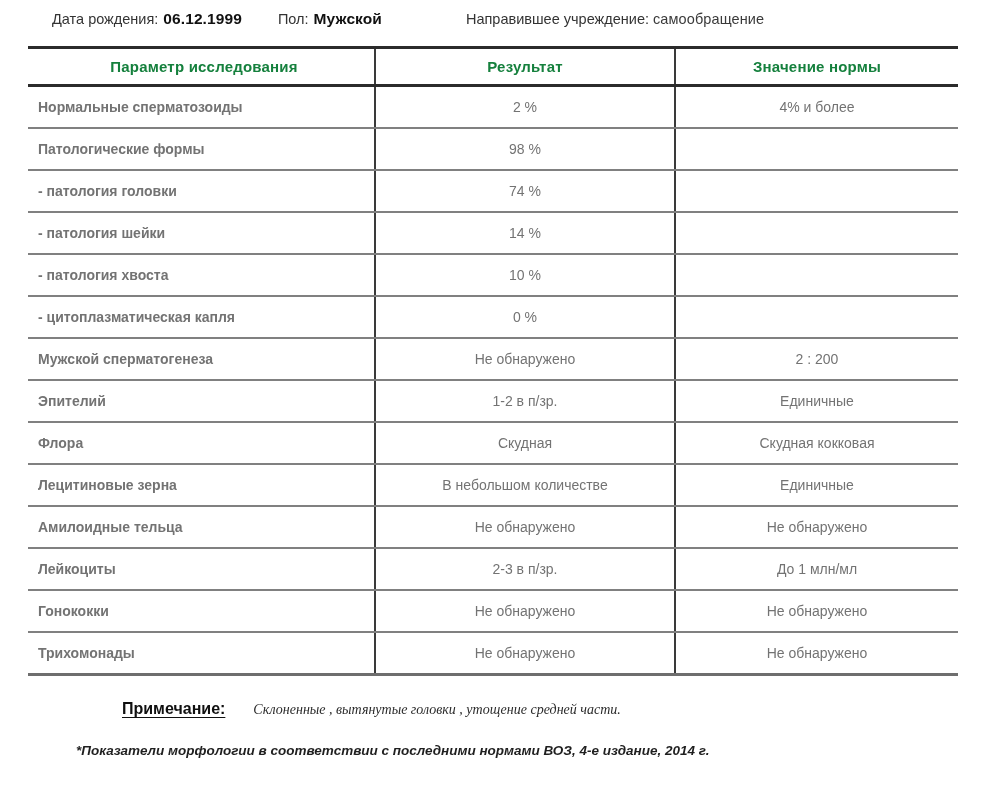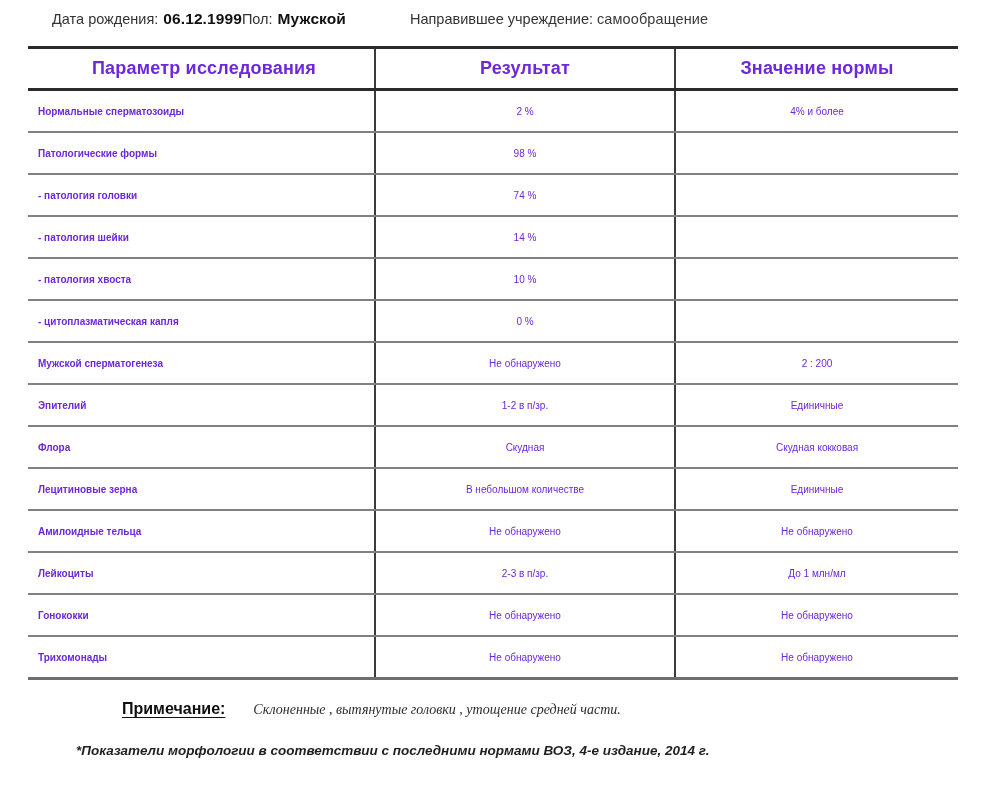--- a/index.html
+++ b/index.html
@@ -34,22 +34,22 @@
     display: flex;
     align-items: center;
     white-space: nowrap;
   }
   .meta-field {
     display: inline-flex;
     align-items: baseline;
     white-space: nowrap;
   }
   .meta-field.birth { margin-left: 52px; }
-  .meta-field.sex   { }
-  .meta-field.inst  { margin-left: 64px; }
+  .meta-field.sex   { margin-left: 36px; }
+  .meta-field.inst  { margin-left: 84px; }
 
   .meta-label {
     font-size: 14.5px;
     font-weight: 400;
     color: #333333;
   }
   .meta-value {
     font-size: 15.5px;
     font-weight: 700;
     color: #111111;
@@ -73,43 +73,43 @@
   table.report {
     width: 930px;
     border-collapse: collapse;
     table-layout: fixed;
   }
   table.report col.c-param  { width: 347px; }
   table.report col.c-result { width: 300px; }
   table.report col.c-norm   { width: 283px; }
 
   table.report thead th {
-    font-size: 18px;
-    font-weight: 700;
-    color: #6d28d9;
+    font-size: 15px;
+    font-weight: 700;
+    color: #15803d;
     text-align: center;
     padding: 9px 4px 9px 4px;
     border-top: 3px solid #2b2b2b;
     border-bottom: 3px solid #2b2b2b;
     background: #ffffff;
     letter-spacing: 0.2px;
   }
   table.report thead th.param-head {
     padding-left: 10px;
   }
   table.report thead th.col-div,
   table.report tbody td.col-div {
     border-left: 2px solid #3a3a3a;
   }
 
   table.report tbody td {
     height: 40px;
     padding: 0 10px;
-    font-size: 10px;
-    color: #6d28d9;
+    font-size: 14px;
+    color: #737373;
     border-bottom: 2px solid #808080;
     background: #ffffff;
     vertical-align: middle;
     overflow: hidden;
     white-space: nowrap;
   }
   table.report tbody tr:last-child td {
     border-bottom: none;
   }
   td.param {

